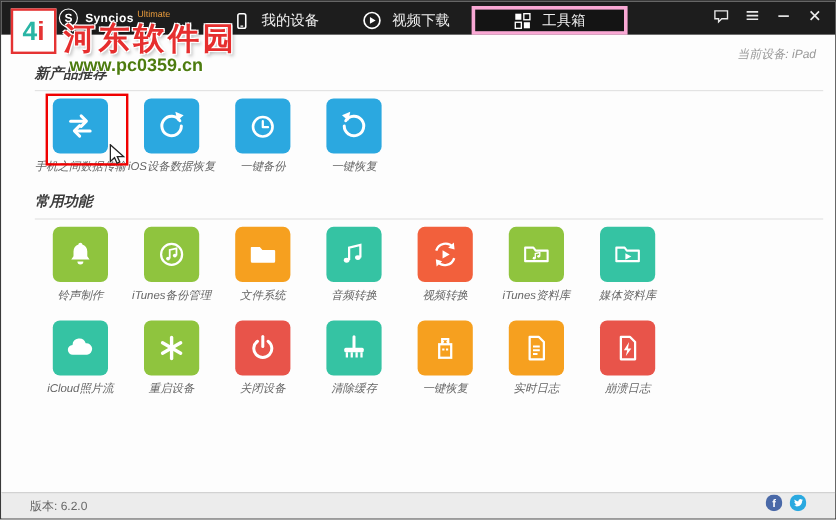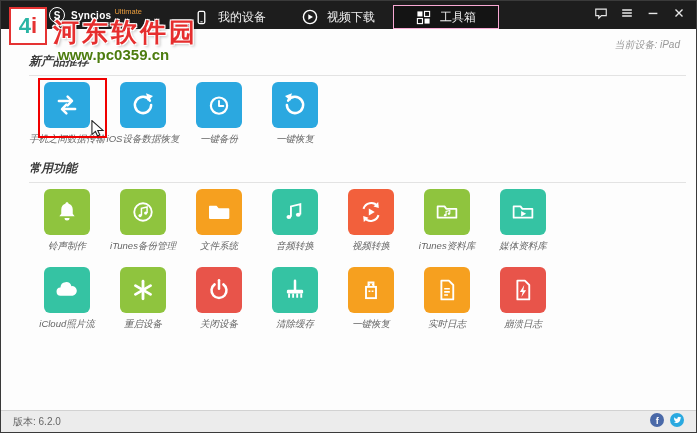--- a/index.html
+++ b/index.html
@@ -11,42 +11,42 @@
   .titlebar { height:28px; background:#1d1d1d; display:flex; align-items:center; color:#fff; }
   .brand { display:flex; align-items:center; margin-left:48px; }
   .logo { width:16px; height:16px; border:1.5px solid #fff; border-radius:50%;
           display:flex; align-items:center; justify-content:center;
           font-size:10px; font-weight:bold; }
   .appname { margin-left:6px; font-size:10px; font-weight:bold; letter-spacing:.3px; }
   .edition { margin-left:3px; font-size:7.5px; color:#e89b3c; position:relative; top:-4px; }
   .tabs { display:flex; align-items:flex-end; height:100%; margin-left:34px; }
   .tab { display:flex; align-items:center; gap:9px; padding:0 18px; height:24px;
          font-size:12px; color:#eee; cursor:default; }
-  .tab.active { border:1px solid #f9a8d4; background:#141414; padding:0 22px; }
+  .tab.active { border:3px solid #f9a8d4; background:#141414; padding:0 32px; }
   .ticon { display:flex; align-items:center; }
   .win-controls { margin-left:auto; margin-right:10px; display:flex; align-items:center; gap:12px; }
   .wbtn { display:flex; align-items:center; opacity:.9; }
 
   
   .content { position:relative; height:383px; background:#fdfdfd;font-style:italic; }
   .current-device { position:absolute; top:9px; right:16px; font-size:10px; color:#999; }
   #sections { padding:24px 10px 0 28px; }
   .section + .section { margin-top:14px; }
   .section-title { font-size:12px; font-weight:bold; color:#3c3c3c;
                    padding-bottom:5px; border-bottom:1px solid #e3e3e3; }
   .tiles { display:flex; margin-top:6px; }
   .tile { width:76px; display:flex; flex-direction:column; align-items:center; }
   .tile-icon { width:46px; height:46px; border-radius:6px; display:flex;
                align-items:center; justify-content:center; }
   .tile-label { margin-top:5px; font-size:9.5px; color:#666; white-space:nowrap; }
 
   
   .statusbar { position:absolute; left:0; bottom:0; width:100%; height:22px;
                background:#ececec; border-top:1px solid #d2d2d2;
-               display:flex; align-items:center; padding:0 12px;text-align:center; }
+               display:flex; align-items:center; padding:0 24px;text-align:center; }
   .version { font-size:10px; color:#666; }
   .social { margin-left:auto; display:flex; gap:6px; align-items:center; }
   .sbtn { display:flex; align-items:center; }
 
   
   .wm-logo { position:absolute; top:6px; left:8px; width:38px; height:38px;
              background:#fff; border:2px solid #e53333; z-index:30;
              display:flex; align-items:center; justify-content:center;
              font-weight:bold; font-size:22px; }
   .wm4a { color:#2ab5a5; } .wm4b { color:#e53333; }

